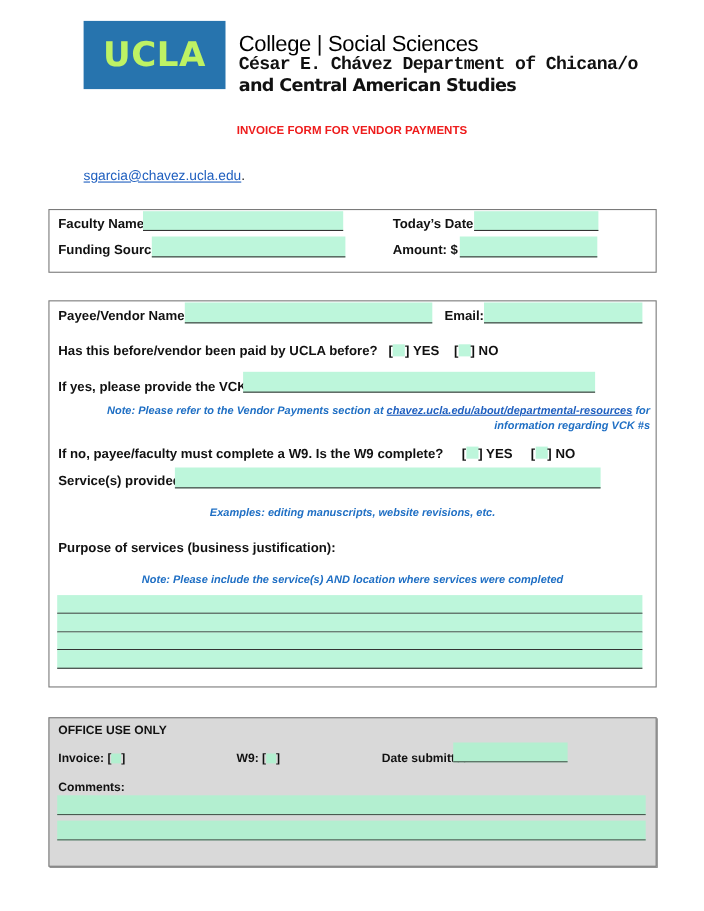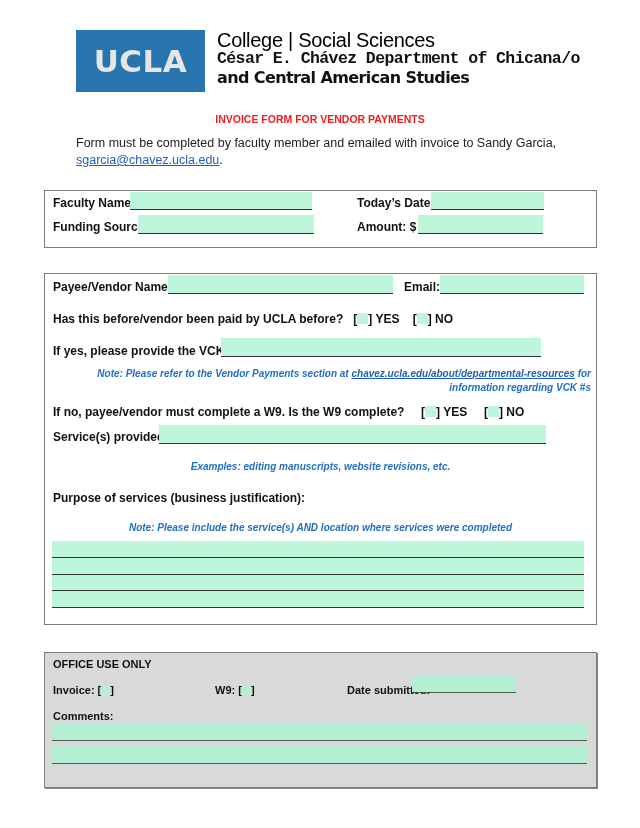--- a/index.html
+++ b/index.html
@@ -2,21 +2,21 @@
 <html><head>
 <meta charset="utf-8">
 <style>
   * { box-sizing: border-box; margin: 0; padding: 0; }
   html, body { width: 640px; height: 828px; background: #ffffff; overflow: hidden; }
   body { position: relative; font-family: "Liberation Sans", "DejaVu Sans", sans-serif; color: #111; }
 
   .abs { position: absolute; }
 
   
-  .logo-box { left: 76px; top: 30px; width: 129px; height: 62px; background: #2774ae; color: #e5e5e5;
+  .logo-box { left: 76px; top: 19px; width: 129px; height: 62px; background: #2774ae; color: #bef264;
     display: flex; align-items: center; justify-content: center; }
   .logo-text { font-family: "DejaVu Sans", sans-serif; font-weight: bold; font-size: 31px; letter-spacing: 0.5px; }
   .hdr-line1 { left: 217px; top: 29px; font-family: Liberation Sans, sans-serif; font-size: 20px; color: #000000; letter-spacing: -0.3px; }
   .hdr-line2 { left: 217px; top: 49px; font-family: Liberation Mono, monospace; font-size: 16.5px; font-weight: bold; color: #111; letter-spacing: -0.6px; }
   .hdr-line3 { left: 217px; top: 68px; font-family: "DejaVu Sans", sans-serif; font-size: 16px; font-weight: bold; color: #111; letter-spacing: -0.6px; }
 
   .form-title { left: 0; width: 640px; top: 113px; text-align: center; color: #ee1c1c; font-weight: bold; font-size: 10.5px; }
   .intro { left: 76px; top: 135px; font-size: 12.5px; color: #222; line-height: 17px; width: 500px; }
   .intro a { color: #1f5fbf; text-decoration: underline; }
 
@@ -41,21 +41,21 @@
 <div class="abs logo-box">
   <span class="logo-text">UCLA</span>
 </div>
 <div class="abs hdr-line1">College | Social Sciences</div>
 <div class="abs hdr-line2">César E. Chávez Department of Chicana/o</div>
 <div class="abs hdr-line3">and Central American Studies</div>
 
 <div class="abs form-title">INVOICE FORM FOR VENDOR PAYMENTS</div>
 
 <div class="abs intro">
-  <span>Form must be completed by faculty member and emailed with invoice to Sandy Garcia,</span><br>
+  <br>
   <a>sgarcia@chavez.ucla.edu</a><span>.</span>
 </div>
 
 <div class="abs box box1"></div>
 <div class="abs lbl" style="left:53px;top:196px;">Faculty Name:</div>
 <div class="abs field" style="left:130px;top:192px;width:182px;height:18px;"></div>
 <div class="abs lbl" style="left:357px;top:196px;">Today’s Date:</div>
 <div class="abs field" style="left:431px;top:192px;width:113px;height:18px;"></div>
 
 <div class="abs lbl" style="left:53px;top:220px;">Funding Source:</div>
@@ -79,21 +79,21 @@
 <div class="abs field" style="left:221px;top:338px;width:320px;height:19px;"></div>
 
 <div class="abs note" style="left:50px;top:367px;width:541px;line-height:14px;text-align:right;">
   <span>Note: Please refer to the Vendor Payments section at</span>
   <a>chavez.ucla.edu/about/departmental-resources</a>
   <span>for</span><br>
   <span>information regarding VCK #s</span>
 </div>
 
 <div class="abs lbl" style="left:53px;top:405px;">
-  <span>If no, payee/vendor must complete a W9. Is the W9 complete?</span>
+  <span>If no, payee/faculty must complete a W9. Is the W9 complete?</span>
   &nbsp;&nbsp;&nbsp; [<span class="chk"></span>] <span>YES</span>
   &nbsp;&nbsp;&nbsp; [<span class="chk"></span>] <span>NO</span>
 </div>
 
 <div class="abs lbl" style="left:53px;top:430px;">Service(s) provided:</div>
 <div class="abs field" style="left:159px;top:425px;width:387px;height:19px;"></div>
 
 <div class="abs note" style="left:50px;top:461px;width:541px;">Examples: editing manuscripts, website revisions, etc.</div>
 
 <div class="abs lbl" style="left:53px;top:491px;">Purpose of services (business justification):</div>

